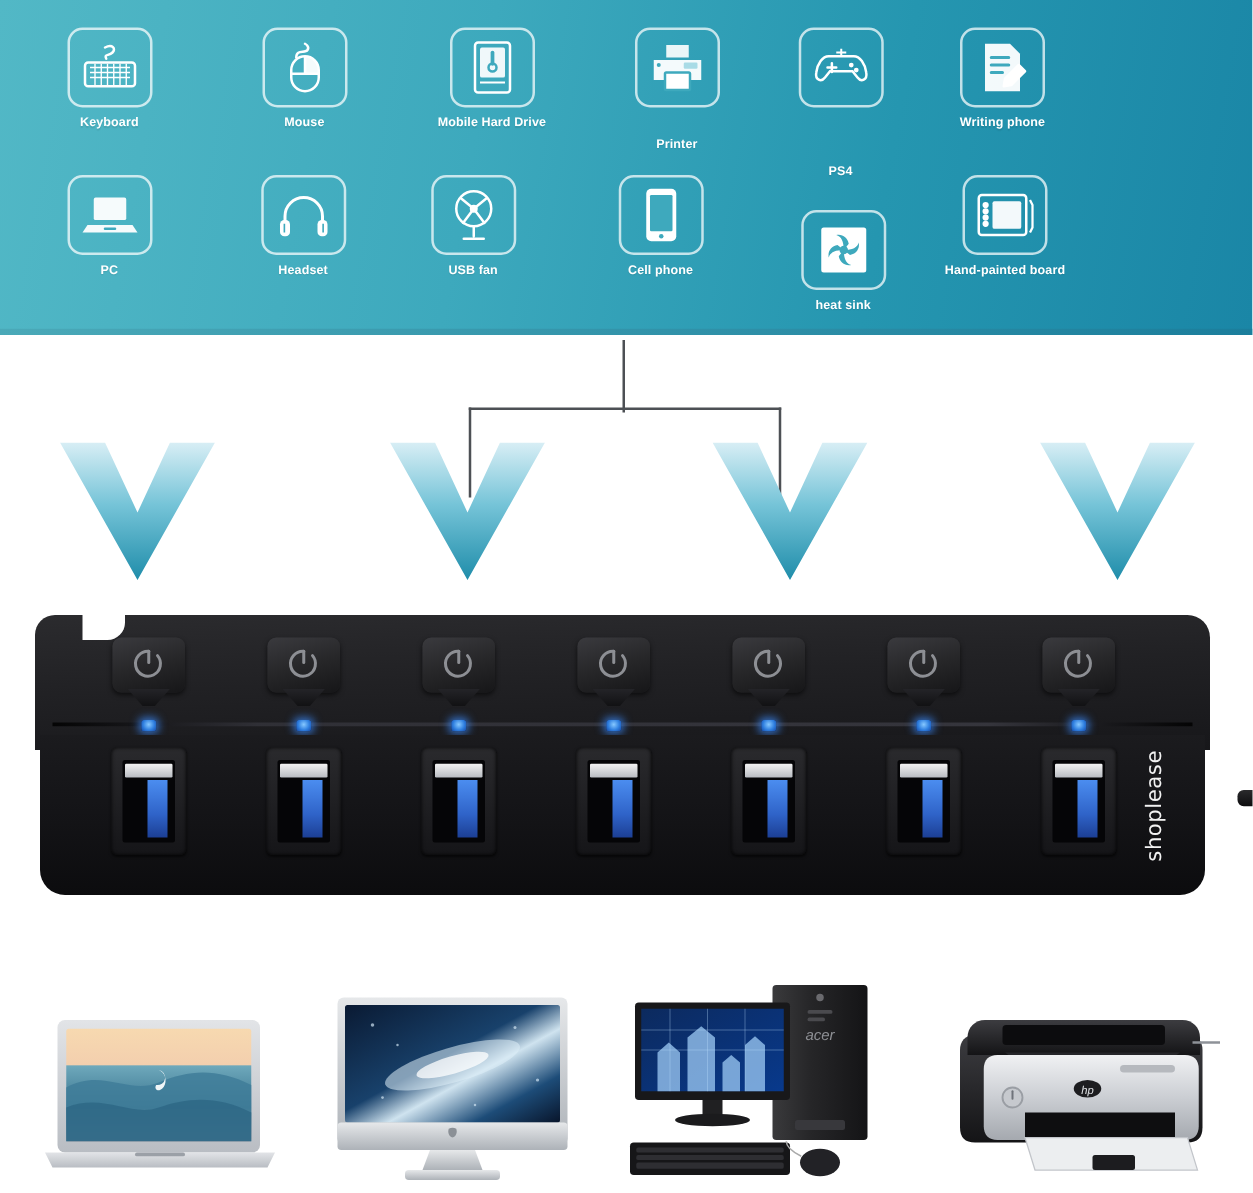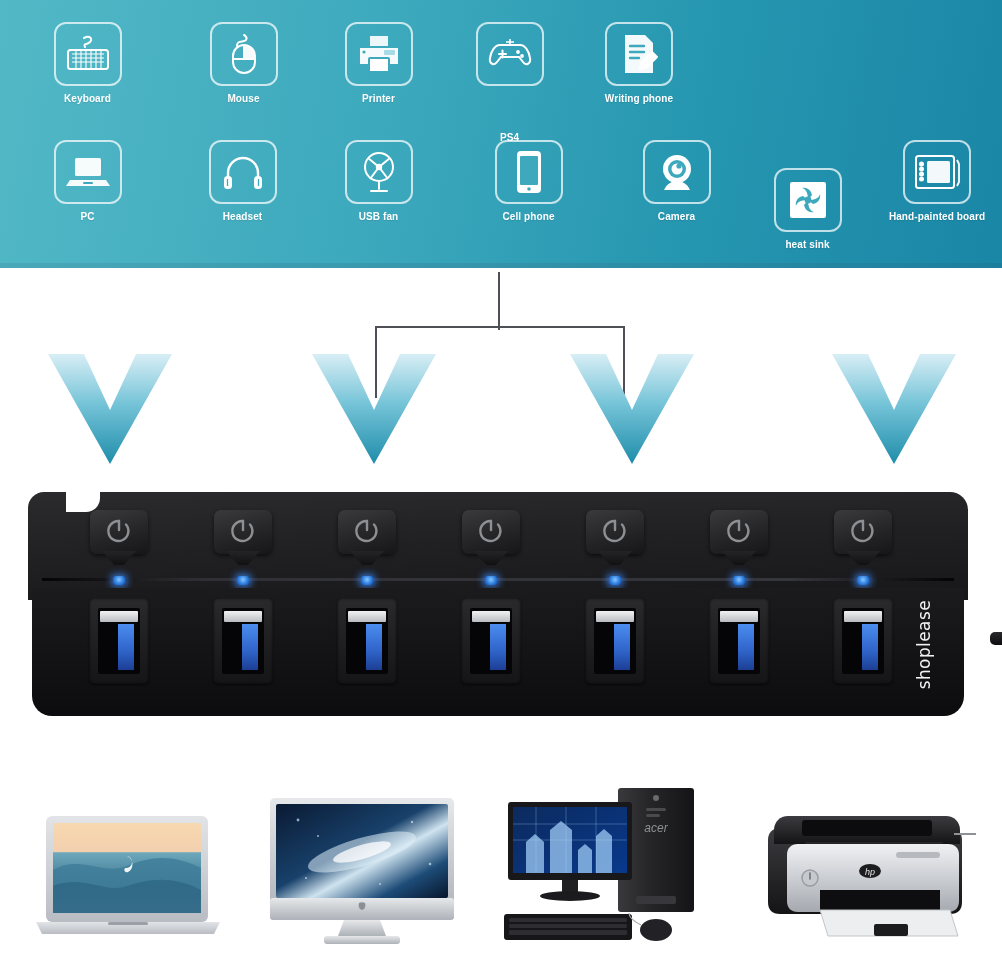--- a/index.html
+++ b/index.html
@@ -99,22 +99,34 @@
         <svg width="42" height="44" viewBox="0 0 42 44" fill="none" stroke="#fff" stroke-width="2">
           <path d="M14 14c0-7 7-3 9-6s-2-5-2-5" stroke-linecap="round"></path>
           <rect x="10" y="13" width="22" height="28" rx="11"></rect>
           <path d="M21 13v14M10 27h22"></path>
           <path d="M21 13a11 11 0 0 1 11 11v3H21z" fill="#fff" stroke="none" opacity=".95"></path>
         </svg>
       </div>
       <div class="ilabel">Mouse</div>
     </div>
 
-
-    <div class="cell" style="width:133px;">
+    <div class="cell" style="width:163px;">
+      <div class="ibox">
+        <svg width="38" height="46" viewBox="0 0 38 46" fill="none" stroke="#fff" stroke-width="2">
+          <rect x="5" y="3" width="28" height="40" rx="2.5"></rect>
+          <rect x="9" y="7" width="20" height="24" rx="1.5" fill="#fff" stroke="none" opacity=".92"></rect>
+          <path d="M19 11v9" stroke="#3ea9bd" stroke-width="3" stroke-linecap="round"></path>
+          <circle cx="19" cy="23" r="3.2" stroke="#3ea9bd" stroke-width="2" fill="none"></circle>
+          <path d="M9 35h20" stroke-width="1.6"></path>
+        </svg>
+      </div>
+      <div class="ilabel">Mobile Hard Drive</div>
+    </div>
+
+    <div class="cell" style="width:133px;gap:17px;">
       <div class="ibox">
         <svg width="46" height="42" viewBox="0 0 46 42" fill="none" stroke="#fff" stroke-width="2">
           <rect x="14" y="3" width="18" height="10" fill="#fff" stroke="none" opacity=".9"></rect>
           <path d="M4 15h38v16H4z" fill="#fff" stroke="none" opacity=".95"></path>
           <rect x="13" y="25" width="20" height="14" rx="1" fill="#fff" stroke="#3ea9bd" stroke-width="2"></rect>
           <circle cx="8" cy="19" r="1.6" fill="#3ea9bd" stroke="none"></circle>
           <rect x="28" y="17" width="11" height="5" rx="1" fill="#a9dbe6" stroke="none"></rect>
         </svg>
       </div>
       <div class="ilabel">Printer</div>
@@ -188,32 +200,20 @@
       <div class="ibox">
         <svg width="30" height="46" viewBox="0 0 30 46" fill="none">
           <rect x="3" y="2" width="24" height="42" rx="4" fill="#fff"></rect>
           <rect x="6" y="7" width="18" height="29" rx="1" fill="#3ea9bd"></rect>
           <circle cx="15" cy="40" r="1.8" fill="#3ea9bd"></circle>
         </svg>
       </div>
       <div class="ilabel">Cell phone</div>
     </div>
 
-    <div class="cell" style="width:133px;">
-      <div class="ibox">
-        <svg width="44" height="42" viewBox="0 0 44 42" fill="none">
-          <circle cx="22" cy="18" r="14" fill="#fff"></circle>
-          <circle cx="22" cy="18" r="9" fill="#3ea9bd"></circle>
-          <circle cx="22" cy="18" r="5.5" fill="#fff"></circle>
-          <circle cx="24" cy="15" r="2.6" fill="#3ea9bd"></circle>
-          <path d="M9 39c2.5-6 8-9 13-9s10.5 3 13 9z" fill="#fff"></path>
-        </svg>
-      </div>
-      <div class="ilabel">Camera</div>
-    </div>
 
     <div class="cell" style="width:129px;margin-top:28px;">
       <div class="ibox">
         <svg width="42" height="42" viewBox="0 0 42 42" fill="none">
           <rect x="3" y="3" width="36" height="36" rx="2" fill="#fff"></rect>
           <g fill="#3ea9bd">
             <path d="M21 21c0-7-2-11-6-12 5-1 9 2 10 7z"></path>
             <path d="M21 21c7 0 11-2 12-6 1 5-2 9-7 10z"></path>
             <path d="M21 21c0 7 2 11 6 12-5 1-9-2-10-7z"></path>
             <path d="M21 21c-7 0-11 2-12 6-1-5 2-9 7-10z"></path>

